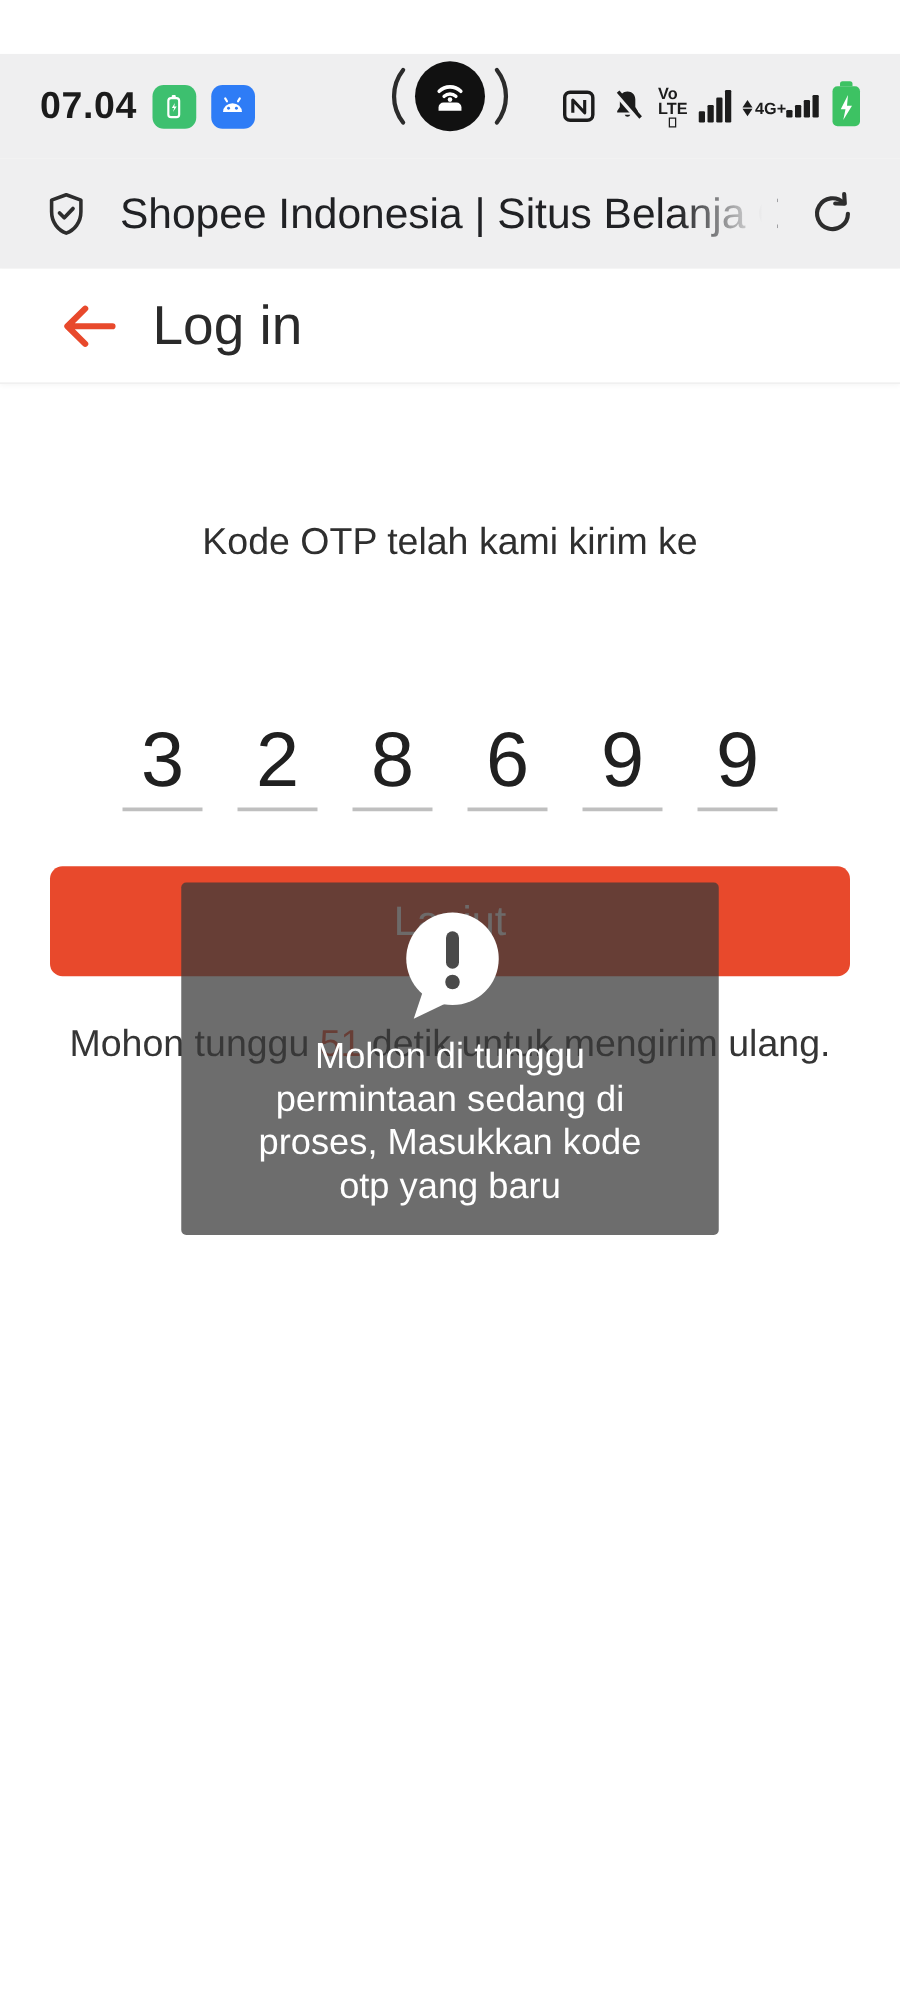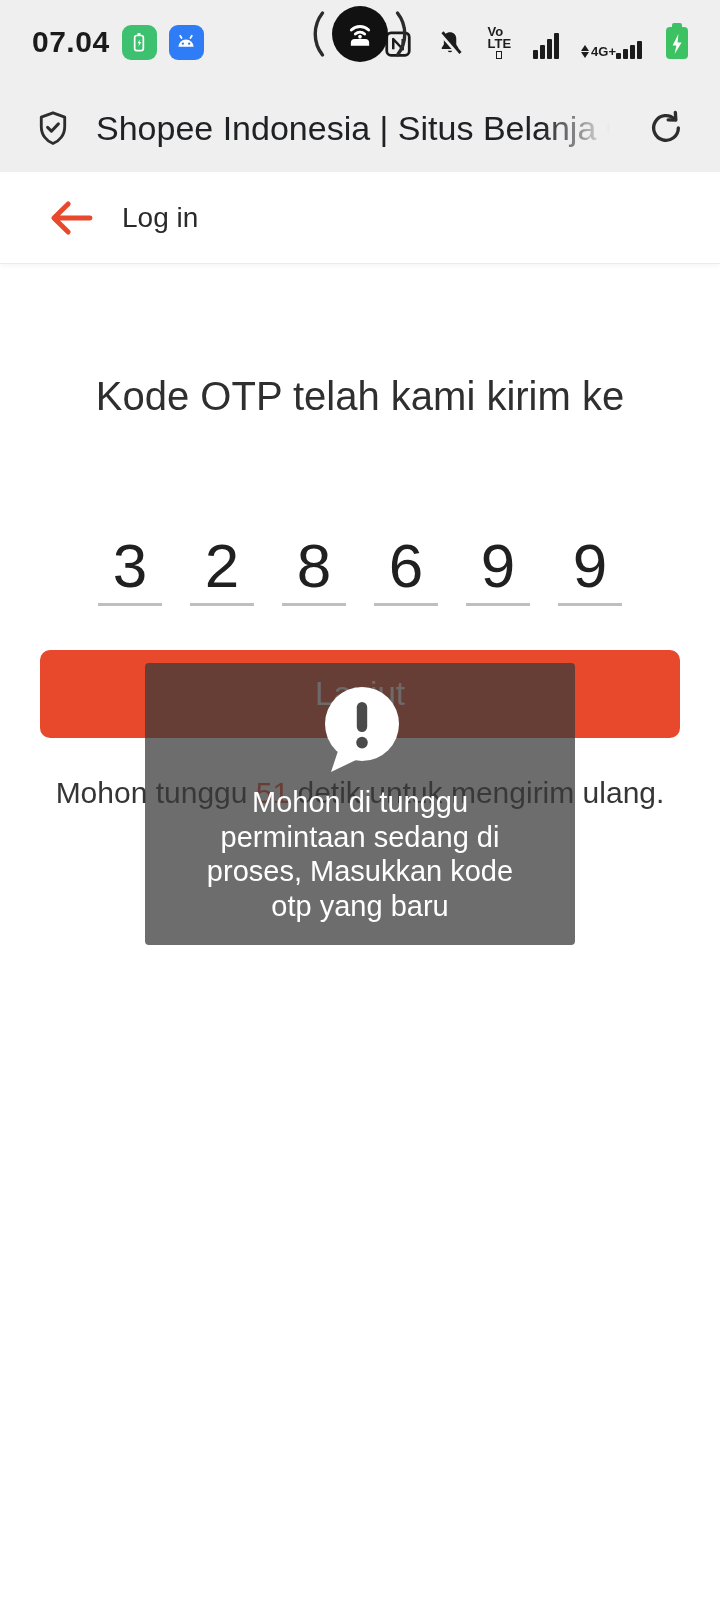--- a/index.html
+++ b/index.html
@@ -1,35 +1,35 @@
 <!DOCTYPE html>
 <html><head>
 <meta charset="utf-8">
 <style>
   * { margin:0; padding:0; box-sizing:border-box; }
   html,body { width:720px; height:1600px; }
   body { font-family:"Liberation Sans", sans-serif; background:#fff; }
-  .screen { position:relative; width:720px; height:1252px; overflow:hidden; background:#fff; }
+  .screen { position:relative; width:720px; height:1252px; overflow:hidden; background:#fff;margin-top:43px; }
 
   
   .status-bar{
     position:absolute; top:0; left:0; width:720px; height:84px;
     background:#EFEFF0; display:flex; align-items:center; justify-content:space-between;
     padding:0 32px;
   }
   .sb-left{ display:flex; align-items:center; gap:12px; }
   .sb-time{ font-size:30px; font-weight:700; color:#1b1b1b; letter-spacing:0.5px; }
   .app-chip{ width:35px; height:35px; border-radius:9px; display:flex; align-items:center; justify-content:center; }
   .app-chip.green{ background:#3DC06F; }
   .app-chip.blue{ background:#2E7CF6; }
   .sb-camera{ position:absolute; left:50%; top:6px; transform:translateX(-50%);
     display:flex; align-items:center; gap:7px; }
   .cam-circle{ width:56px; height:56px; border-radius:50%; background:#111;
     display:flex; align-items:center; justify-content:center; }
-  .sb-right{ display:flex; align-items:flex-end; gap:22px; }
+  .sb-right{ display:flex; align-items:center; gap:9px; }
   .volte{ display:flex; flex-direction:column; line-height:12px; font-size:13px; font-weight:700; color:#1c1c1c; }
   .volte-bottom{ display:flex; align-items:center; gap:1px;flex-direction:column; }
   .volte-dot{ display:inline-block; width:6px; height:8px; border:1.8px solid #1c1c1c; }
   .bars{ display:flex; align-items:flex-end; gap:2px; }
   .bars i{ display:block; width:5px; background:#1c1c1c; border-radius:1px; }
   .net-badge{ display:flex; flex-direction:row; align-items:flex-end; }
   .net-top{ display:flex; align-items:center; gap:2px; }
   .updown{ display:flex; flex-direction:column; gap:1px; }
   .tri-up{ width:0; height:0; border-left:4px solid transparent; border-right:4px solid transparent; border-bottom:6px solid #1c1c1c; }
   .tri-down{ width:0; height:0; border-left:4px solid transparent; border-right:4px solid transparent; border-top:6px solid #1c1c1c; }
@@ -46,25 +46,25 @@
   .page-title-text{ font-size:34px; color:#202124; }
   .title-wrap::after{ content:""; position:absolute; right:0; top:0; bottom:0; width:80px;
     background:linear-gradient(to right, rgba(239,239,240,0), #EFEFF0 85%); }
 
   
   .page-header{
     position:absolute; top:172px; left:0; width:720px; height:92px; background:#fff;
     display:flex; align-items:center; padding:0 48px; gap:28px;
     border-bottom:1px solid #ececec; box-shadow:0 2px 4px rgba(0,0,0,0.04);
   }
-  .login-title{ font-size:28px; color:#2a2a2a; }
+  .login-title{ font-size:44px; color:#2a2a2a; }
 
   
   .otp-message{ position:absolute; top:374px; left:0; width:720px; text-align:center;
-    font-size:40px; color:#2f2f2f; }
+    font-size:30px; color:#2f2f2f; }
   .otp-recipient{ position:absolute; top:428px; left:0; width:720px; text-align:center;
     font-size:34px; font-weight:700; color:#141414; }
   .otp-row{ position:absolute; top:530px; left:0; width:720px;
     display:flex; justify-content:center; gap:28px; }
   .otp-cell{ width:64px; height:76px; text-align:center;
     font-size:62px; color:#202020; border-bottom:3px solid #bfbfbf; line-height:72px; }
   .submit-btn{ position:absolute; top:650px; left:40px; width:640px; height:88px;
     background:#E8492C; border:none; border-radius:10px;
     font-family:"Liberation Sans", sans-serif; font-size:33px; color:rgba(255,255,255,0.93); }
   .resend-line{ position:absolute; top:776px; left:0; width:720px; text-align:center;

